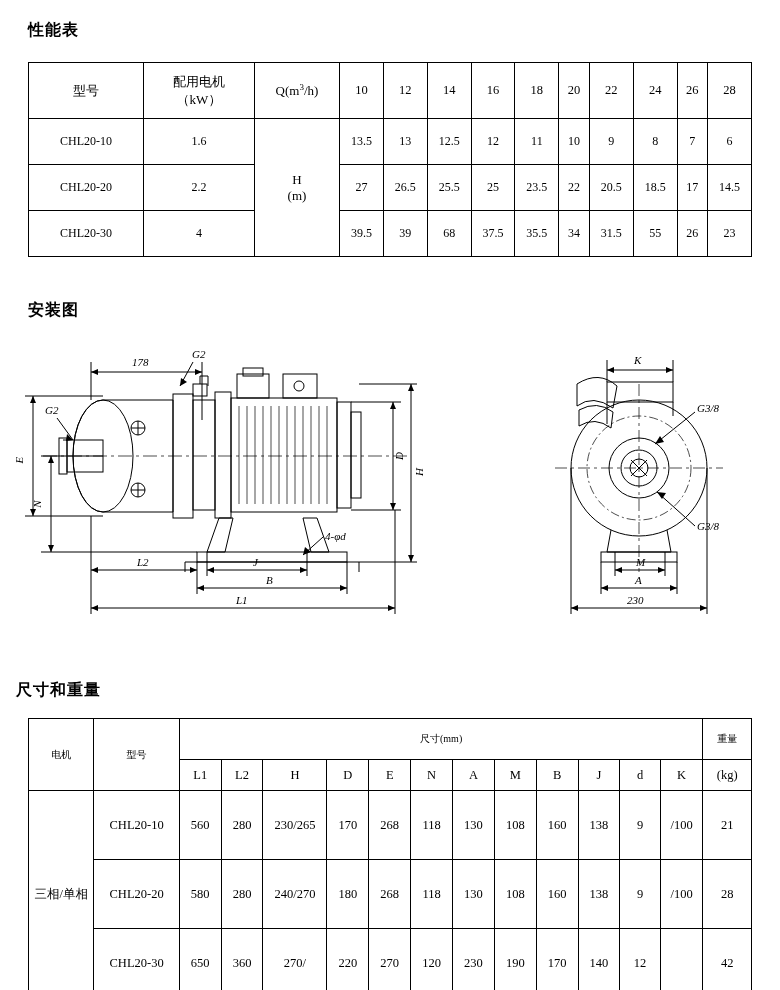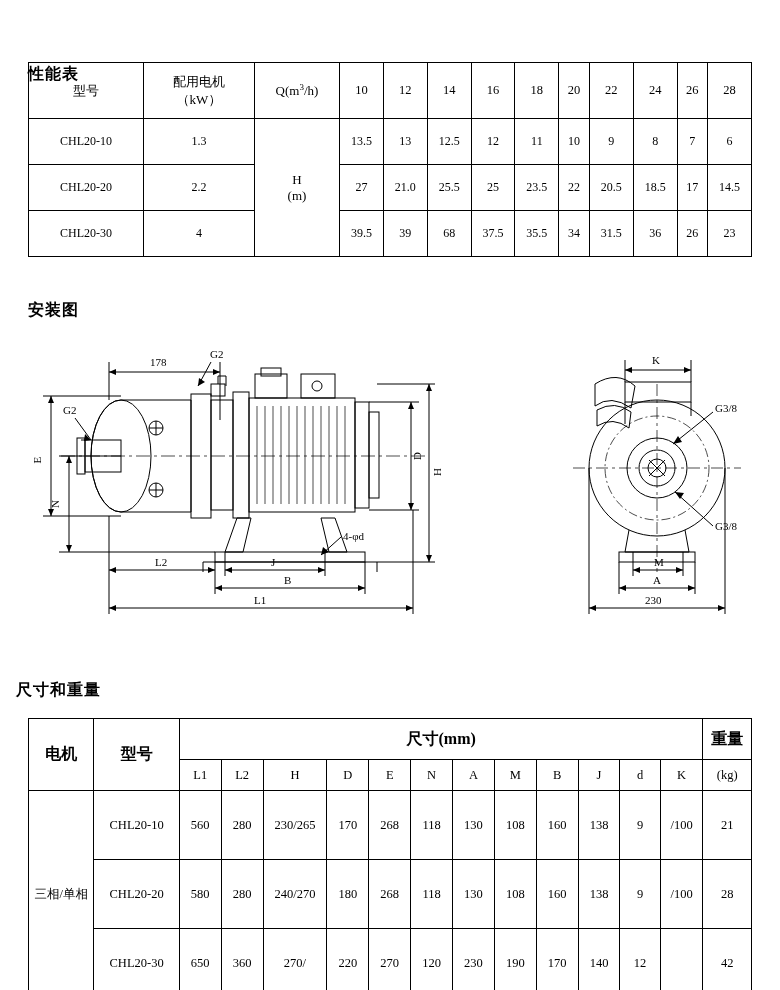--- a/index.html
+++ b/index.html
@@ -22,21 +22,21 @@
     padding: 0;
   }
   .section-title {
     font-family: "Liberation Sans", "DejaVu Sans", sans-serif;
     font-weight: bold;
     font-size: 16px;
     letter-spacing: 1px;
     margin: 0;
     position: absolute;
   }
-  #title-perf { left: 28px; top: 20px; margin-top: 44px; }
+  #title-perf { left: 28px; top: 20px; }
   #title-install { left: 28px; top: 300px; }
   #title-dims { left: 16px; top: 680px; }
 
   table.grid {
     border-collapse: collapse;
     position: absolute;
     font-size: 12px;
   }
   table.grid td, table.grid th {
     border: 1px solid #000000;
@@ -61,37 +61,38 @@
   #perf-table .kw { width: 104px; font-size: 13px; }
   #perf-table .qcol { width: 78px; font-size: 13px; }
   #perf-table .hcell { font-size: 13px; }
   #perf-table .val { font-size: 12.5px; }
 
   .sup { font-size: 9px; vertical-align: super; }
 
   
   #drawing {
     position: absolute;
-    left: 25px;
+    left: 7px;
     top: 340px;
     width: 732px;
     height: 300px;
+    font-style: italic;
   }
   #drawing svg { display: block; }
 
   
   #dim-table {
     left: 28px;
     top: 718px;
     width: 724px;
   }
   #dim-table td {
     font-size: 12px;
   }
-  #dim-table .head1 td { height: 36px; font-size: 16px; font-weight: bold; }
+  #dim-table .head1 td { height: 36px; font-size: 10px; }
   #dim-table .head2 td { height: 26px; font-size: 12.5px; }
   #dim-table .body td { height: 64px; font-size: 12.5px; }
   #dim-table .c-motor { width: 72px; font-size: 13px; }
   #dim-table .c-model { width: 90px; font-size: 12.5px; }
   #dim-table .c-weight { width: 48px; font-size: 12.5px; }
   #dim-table .c-num { width: 40px; }
   .small-sub { font-size: 11px; }
 </style>
 </head>
 <body>
@@ -116,63 +117,63 @@
         <td class="val">18</td>
         <td class="val">20</td>
         <td class="val">22</td>
         <td class="val">24</td>
         <td class="val">26</td>
         <td class="val">28</td>
       </tr>
 
       <tr class="rowcell">
         <td>CHL20-10</td>
-        <td>1.3</td>
+        <td>1.6</td>
         <td class="hcell" rowspan="3">
           <div>H</div>
           <div>(m)</div>
         </td>
         <td>13.5</td>
         <td>13</td>
         <td>12.5</td>
         <td>12</td>
         <td>11</td>
         <td>10</td>
         <td>9</td>
         <td>8</td>
         <td>7</td>
         <td>6</td>
       </tr>
 
       <tr class="rowcell">
         <td>CHL20-20</td>
         <td>2.2</td>
         <td>27</td>
-        <td>21.0</td>
+        <td>26.5</td>
         <td>25.5</td>
         <td>25</td>
         <td>23.5</td>
         <td>22</td>
         <td>20.5</td>
         <td>18.5</td>
         <td>17</td>
         <td>14.5</td>
       </tr>
 
       <tr class="rowcell">
         <td>CHL20-30</td>
         <td>4</td>
         <td>39.5</td>
         <td>39</td>
         <td>68</td>
         <td>37.5</td>
         <td>35.5</td>
         <td>34</td>
         <td>31.5</td>
-        <td>36</td>
+        <td>55</td>
         <td>26</td>
         <td>23</td>
       </tr>
     </tbody>
   </table>
 
   <h2 class="section-title" id="title-install">安装图</h2>
 
   <div id="drawing">
     <svg width="732" height="300" viewBox="0 0 732 300" xmlns="http://www.w3.org/2000/svg" fill="none" stroke="#000" stroke-width="1" font-family="Liberation Serif, serif" font-size="11">

